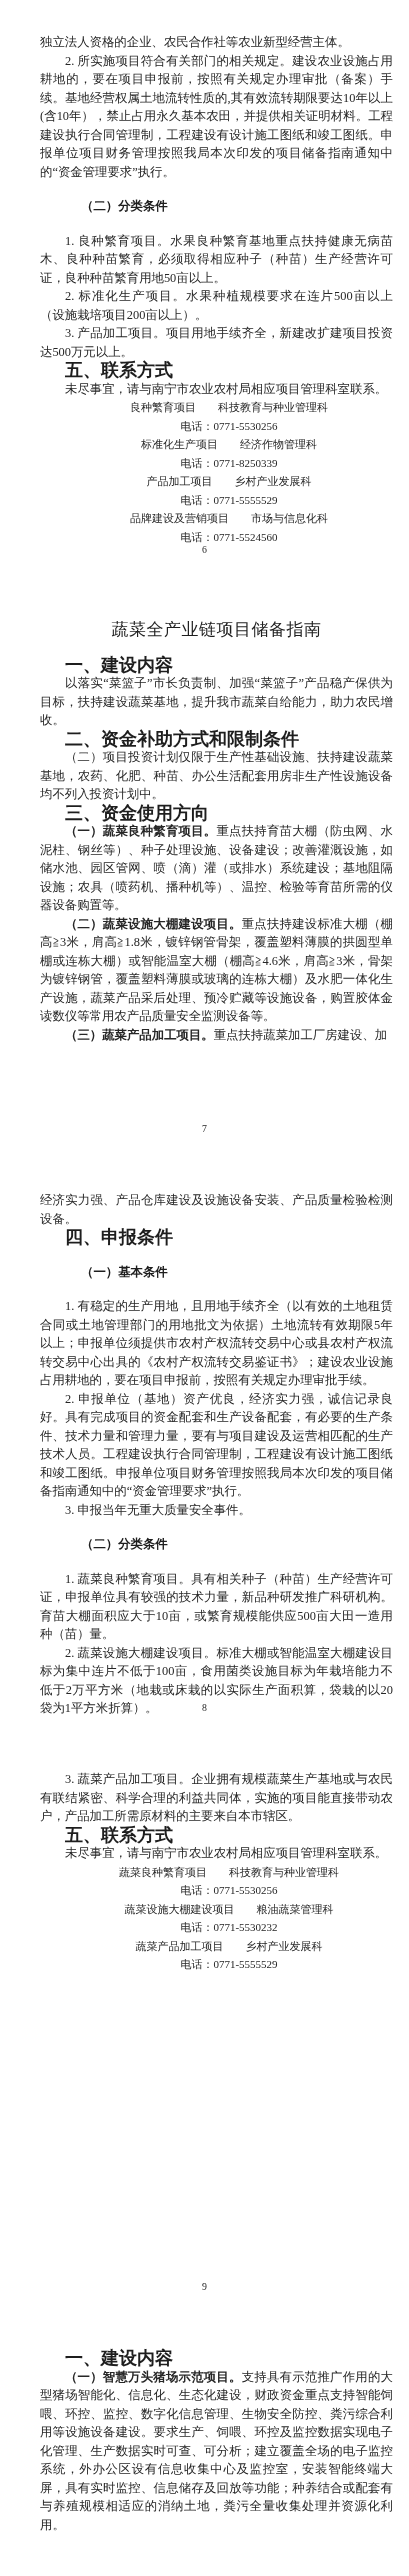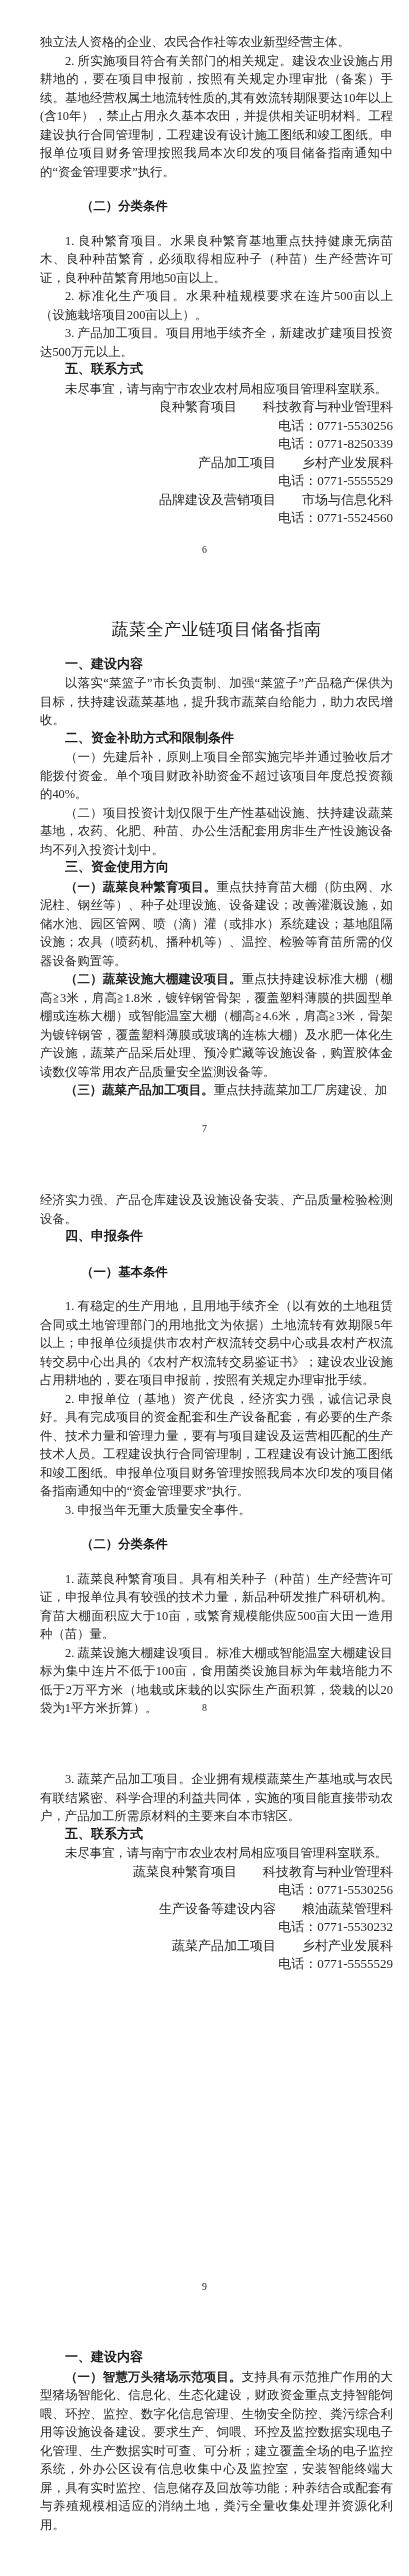--- a/index.html
+++ b/index.html
@@ -27,31 +27,31 @@
     margin: 0;
     font-size: 12.4px;
     line-height: 18.5px;
     text-align: justify;
     text-indent: 25px;
     word-break: break-all;
   }
   .para.no-indent { text-indent: 0; }
   .contact {
     margin: 0;
-    font-size: 13px;
+    font-size: 11px;
     line-height: 18.5px;
-    text-align: right;
+    text-align: center;
     text-indent: 25px;
     white-space: pre-wrap;
   }
   .h1 {
     margin: 0;
-    font-family: Liberation Mono, monospace;
+    font-family: Liberation Sans, sans-serif;
     font-weight: bold;
-    font-size: 13px;
+    font-size: 18px;
     line-height: 18.5px;
     text-indent: 25px;
     color: #1e1e1e;
   }
   .h2 {
     margin: 16px;
     font-weight: bold;
     font-size: 12.4px;
     line-height: 18.5px;
     text-indent: 25px;
@@ -89,36 +89,36 @@
       <p class="para no-indent">独立法人资格的企业、农民合作社等农业新型经营主体。</p>
       <p class="para">2. 所实施项目符合有关部门的相关规定。建设农业设施占用耕地的，要在项目申报前，按照有关规定办理审批（备案）手续。基地经营权属土地流转性质的,其有效流转期限要达10年以上(含10年），禁止占用永久基本农田，并提供相关证明材料。工程建设执行合同管理制，工程建设有设计施工图纸和竣工图纸。申报单位项目财务管理按照我局本次印发的项目储备指南通知中的“资金管理要求”执行。</p>
       <p class="h2">（二）分类条件</p>
       <p class="para">1. 良种繁育项目。水果良种繁育基地重点扶持健康无病苗木、良种种苗繁育，必须取得相应种子（种苗）生产经营许可证，良种种苗繁育用地50亩以上。</p>
       <p class="para">2. 标准化生产项目。水果种植规模要求在连片500亩以上（设施栽培项目200亩以上）。</p>
       <p class="para">3. 产品加工项目。项目用地手续齐全，新建改扩建项目投资达500万元以上。</p>
       <p class="h1">五、联系方式</p>
       <p class="para">未尽事宜，请与南宁市农业农村局相应项目管理科室联系。</p>
       <p class="contact">良种繁育项目　　科技教育与种业管理科</p>
       <p class="contact">电话：0771-5530256</p>
+      <p class="contact">标准化生产项目　　经济作物管理科</p>
       <p class="contact">电话：0771-8250339</p>
       <p class="contact">产品加工项目　　乡村产业发展科</p>
       <p class="contact">电话：0771-5555529</p>
       <p class="contact">品牌建设及营销项目　　市场与信息化科</p>
       <p class="contact">电话：0771-5524560</p>
     </div>
     <div class="pagenum">6</div>
   </section>
 
   <section class="page">
     <div class="page-inner">
       <h1 class="doc-title">蔬菜全产业链项目储备指南</h1>
       <p class="h1">一、建设内容</p>
       <p class="para">以落实“菜篮子”市长负责制、加强“菜篮子”产品稳产保供为目标，扶持建设蔬菜基地，提升我市蔬菜自给能力，助力农民增收。</p>
       <p class="h1">二、资金补助方式和限制条件</p>
-      <p class="para">（一）先建后补，原则上项目全部实施完毕并通过验收后才能拨付资金。单个项目财政补助资金不超过该项目年度总投资额的40%。</p>
       <p class="para">（二）项目投资计划仅限于生产性基础设施、扶持建设蔬菜基地，农药、化肥、种苗、办公生活配套用房非生产性设施设备均不列入投资计划中。</p>
       <p class="h1">三、资金使用方向</p>
       <p class="para"><span class="lead">（一）蔬菜良种繁育项目。</span><span>重点扶持育苗大棚（防虫网、水泥柱、钢丝等）、种子处理设施、设备建设；改善灌溉设施，如储水池、园区管网、喷（滴）灌（或排水）系统建设；基地阻隔设施；农具（喷药机、播种机等）、温控、检验等育苗所需的仪器设备购置等。</span></p>
       <p class="para"><span class="lead">（二）蔬菜设施大棚建设项目。</span><span>重点扶持建设标准大棚（棚高≧3米，肩高≧1.8米，镀锌钢管骨架，覆盖塑料薄膜的拱圆型单棚或连栋大棚）或智能温室大棚（棚高≧4.6米，肩高≧3米，骨架为镀锌钢管，覆盖塑料薄膜或玻璃的连栋大棚）及水肥一体化生产设施，蔬菜产品采后处理、预冷贮藏等设施设备，购置胶体金读数仪等常用农产品质量安全监测设备等。</span></p>
       <p class="para"><span class="lead">（三）蔬菜产品加工项目。</span><span>重点扶持蔬菜加工厂房建设、加</span></p>
     </div>
     <div class="pagenum">7</div>
   </section>
 
   <section class="page">
@@ -136,21 +136,21 @@
     <div class="pagenum">8</div>
   </section>
 
   <section class="page">
     <div class="page-inner">
       <p class="para">3. 蔬菜产品加工项目。企业拥有规模蔬菜生产基地或与农民有联结紧密、科学合理的利益共同体，实施的项目能直接带动农户，产品加工所需原材料的主要来自本市辖区。</p>
       <p class="h1">五、联系方式</p>
       <p class="para">未尽事宜，请与南宁市农业农村局相应项目管理科室联系。</p>
       <p class="contact">蔬菜良种繁育项目　　科技教育与种业管理科</p>
       <p class="contact">电话：0771-5530256</p>
-      <p class="contact">生产设备等建设内容　　粮油蔬菜管理科</p>
+      <p class="contact">蔬菜设施大棚建设项目　　粮油蔬菜管理科</p>
       <p class="contact">电话：0771-5530232</p>
       <p class="contact">蔬菜产品加工项目　　乡村产业发展科</p>
       <p class="contact">电话：0771-5555529</p>
     </div>
     <div class="pagenum">9</div>
   </section>
 
   <section class="page">
     <div class="page-inner">
       <p class="h1">一、建设内容</p>

